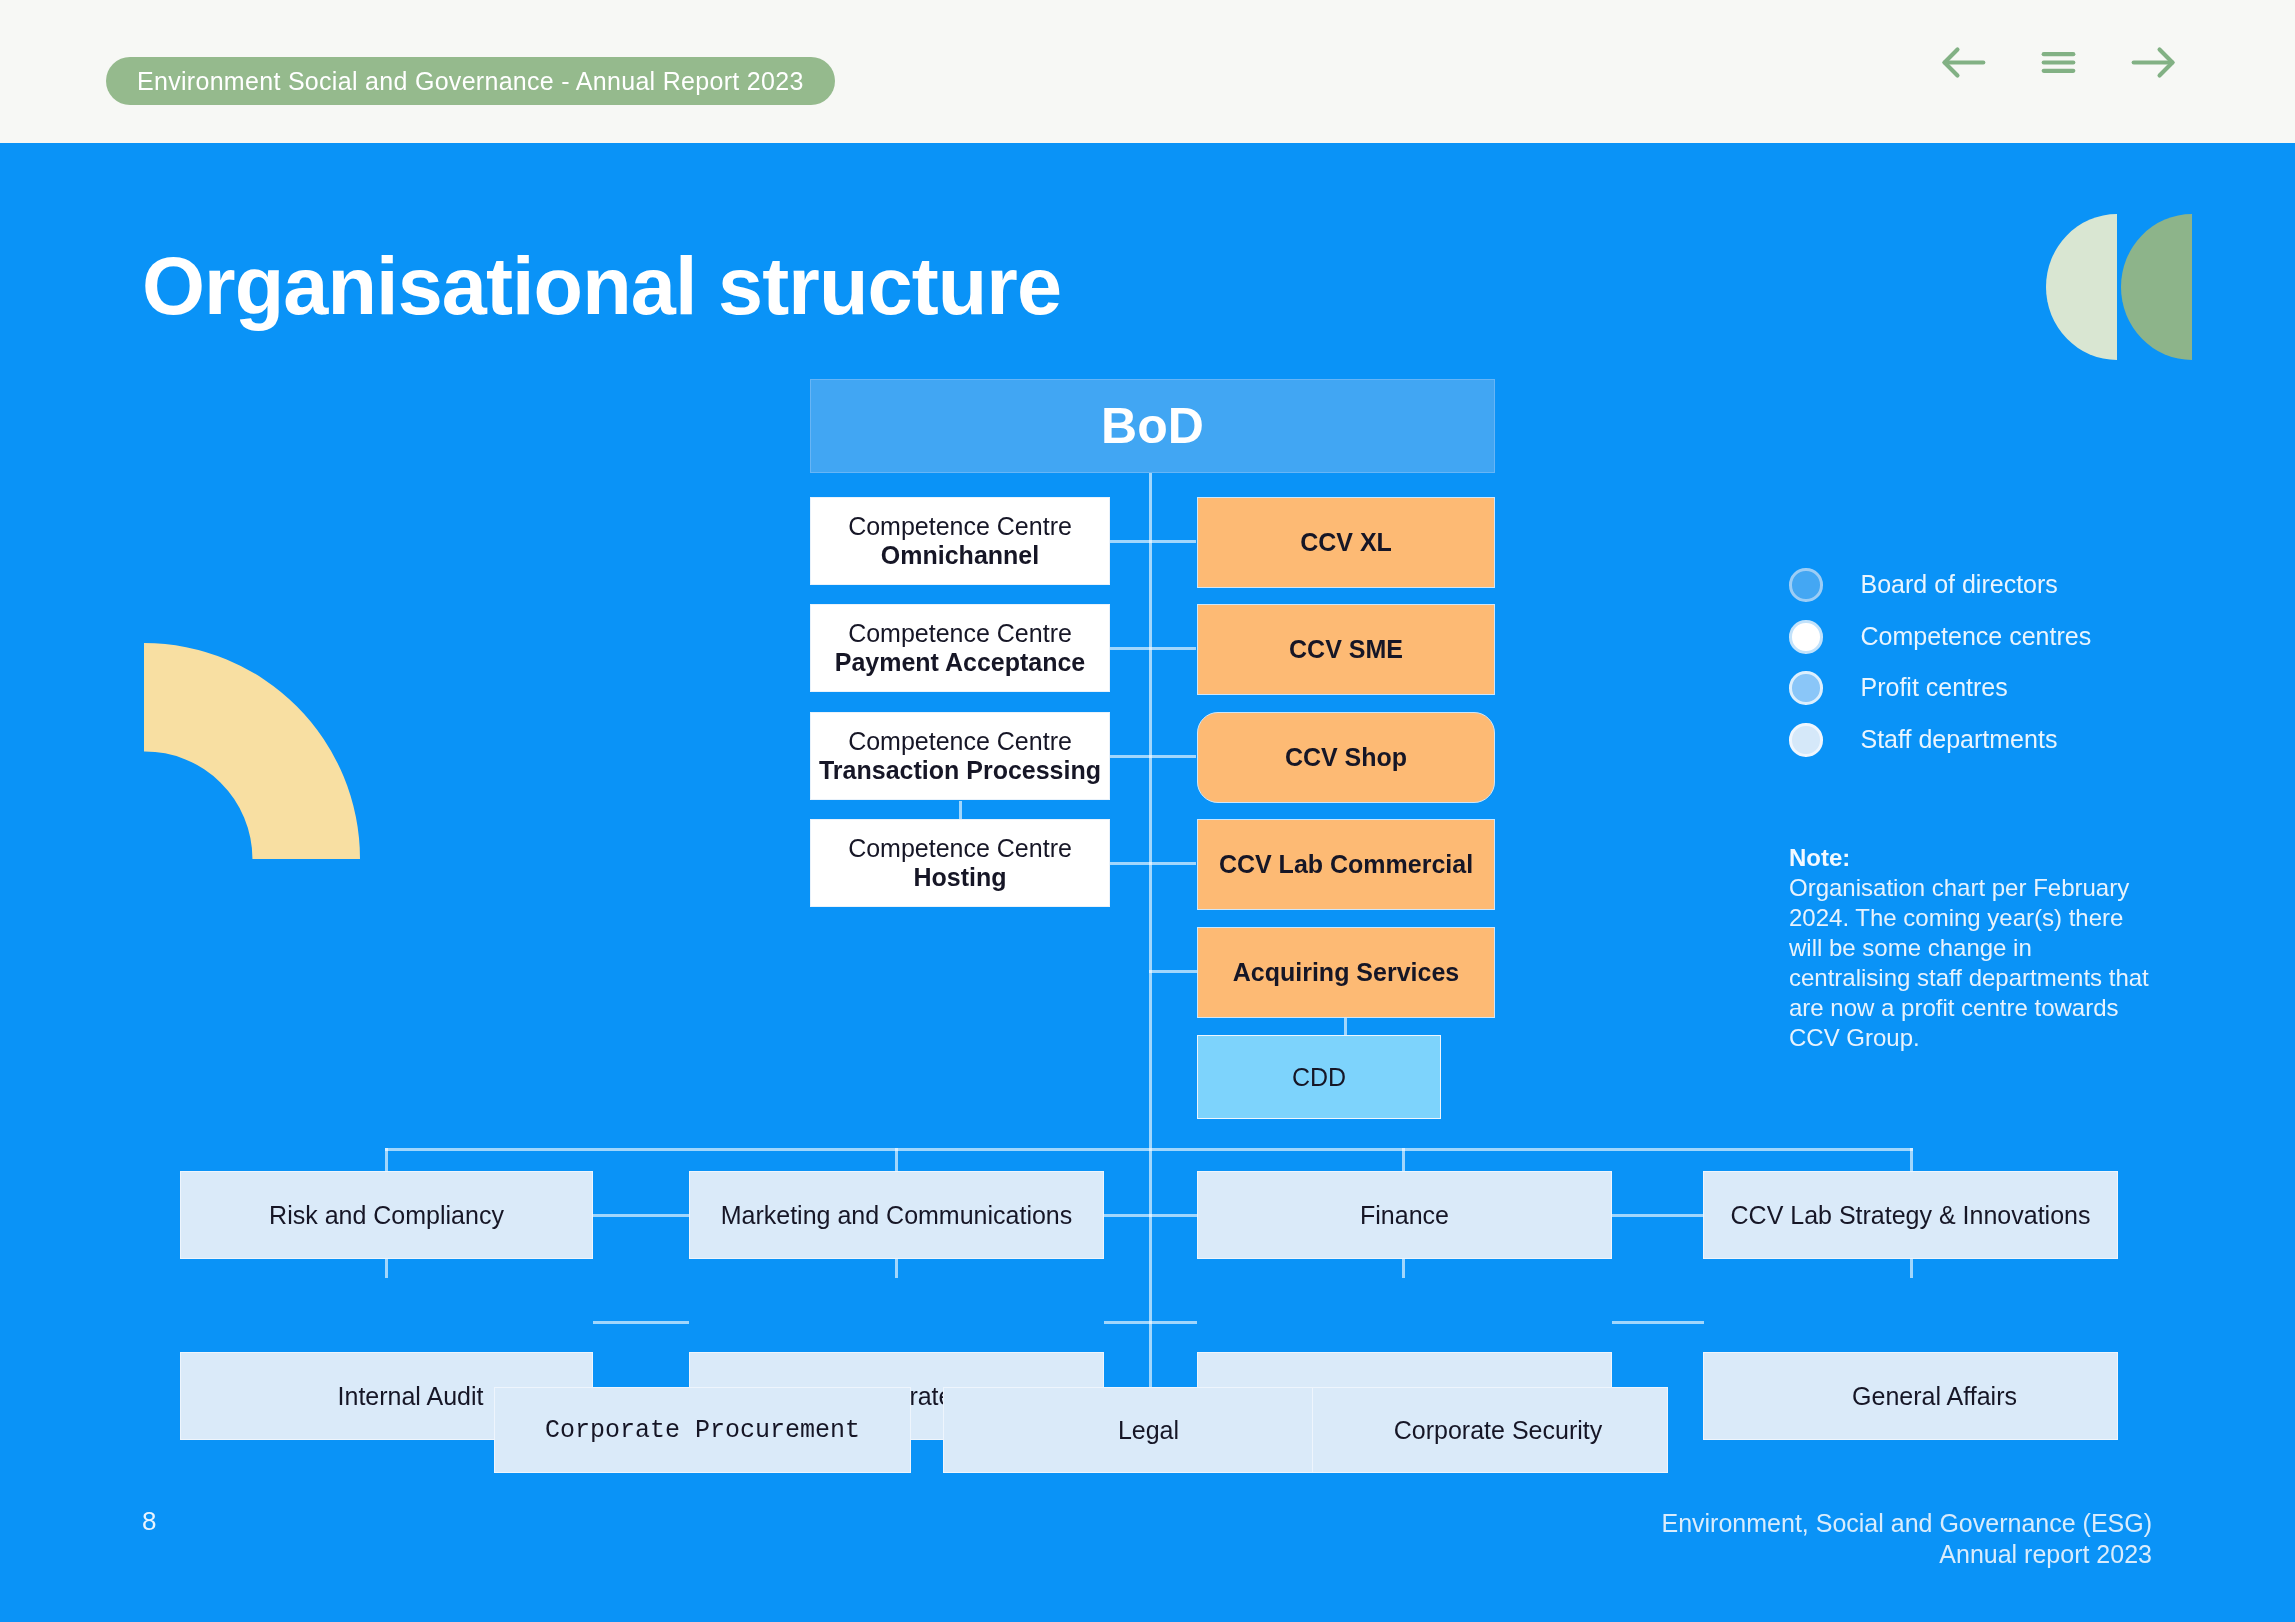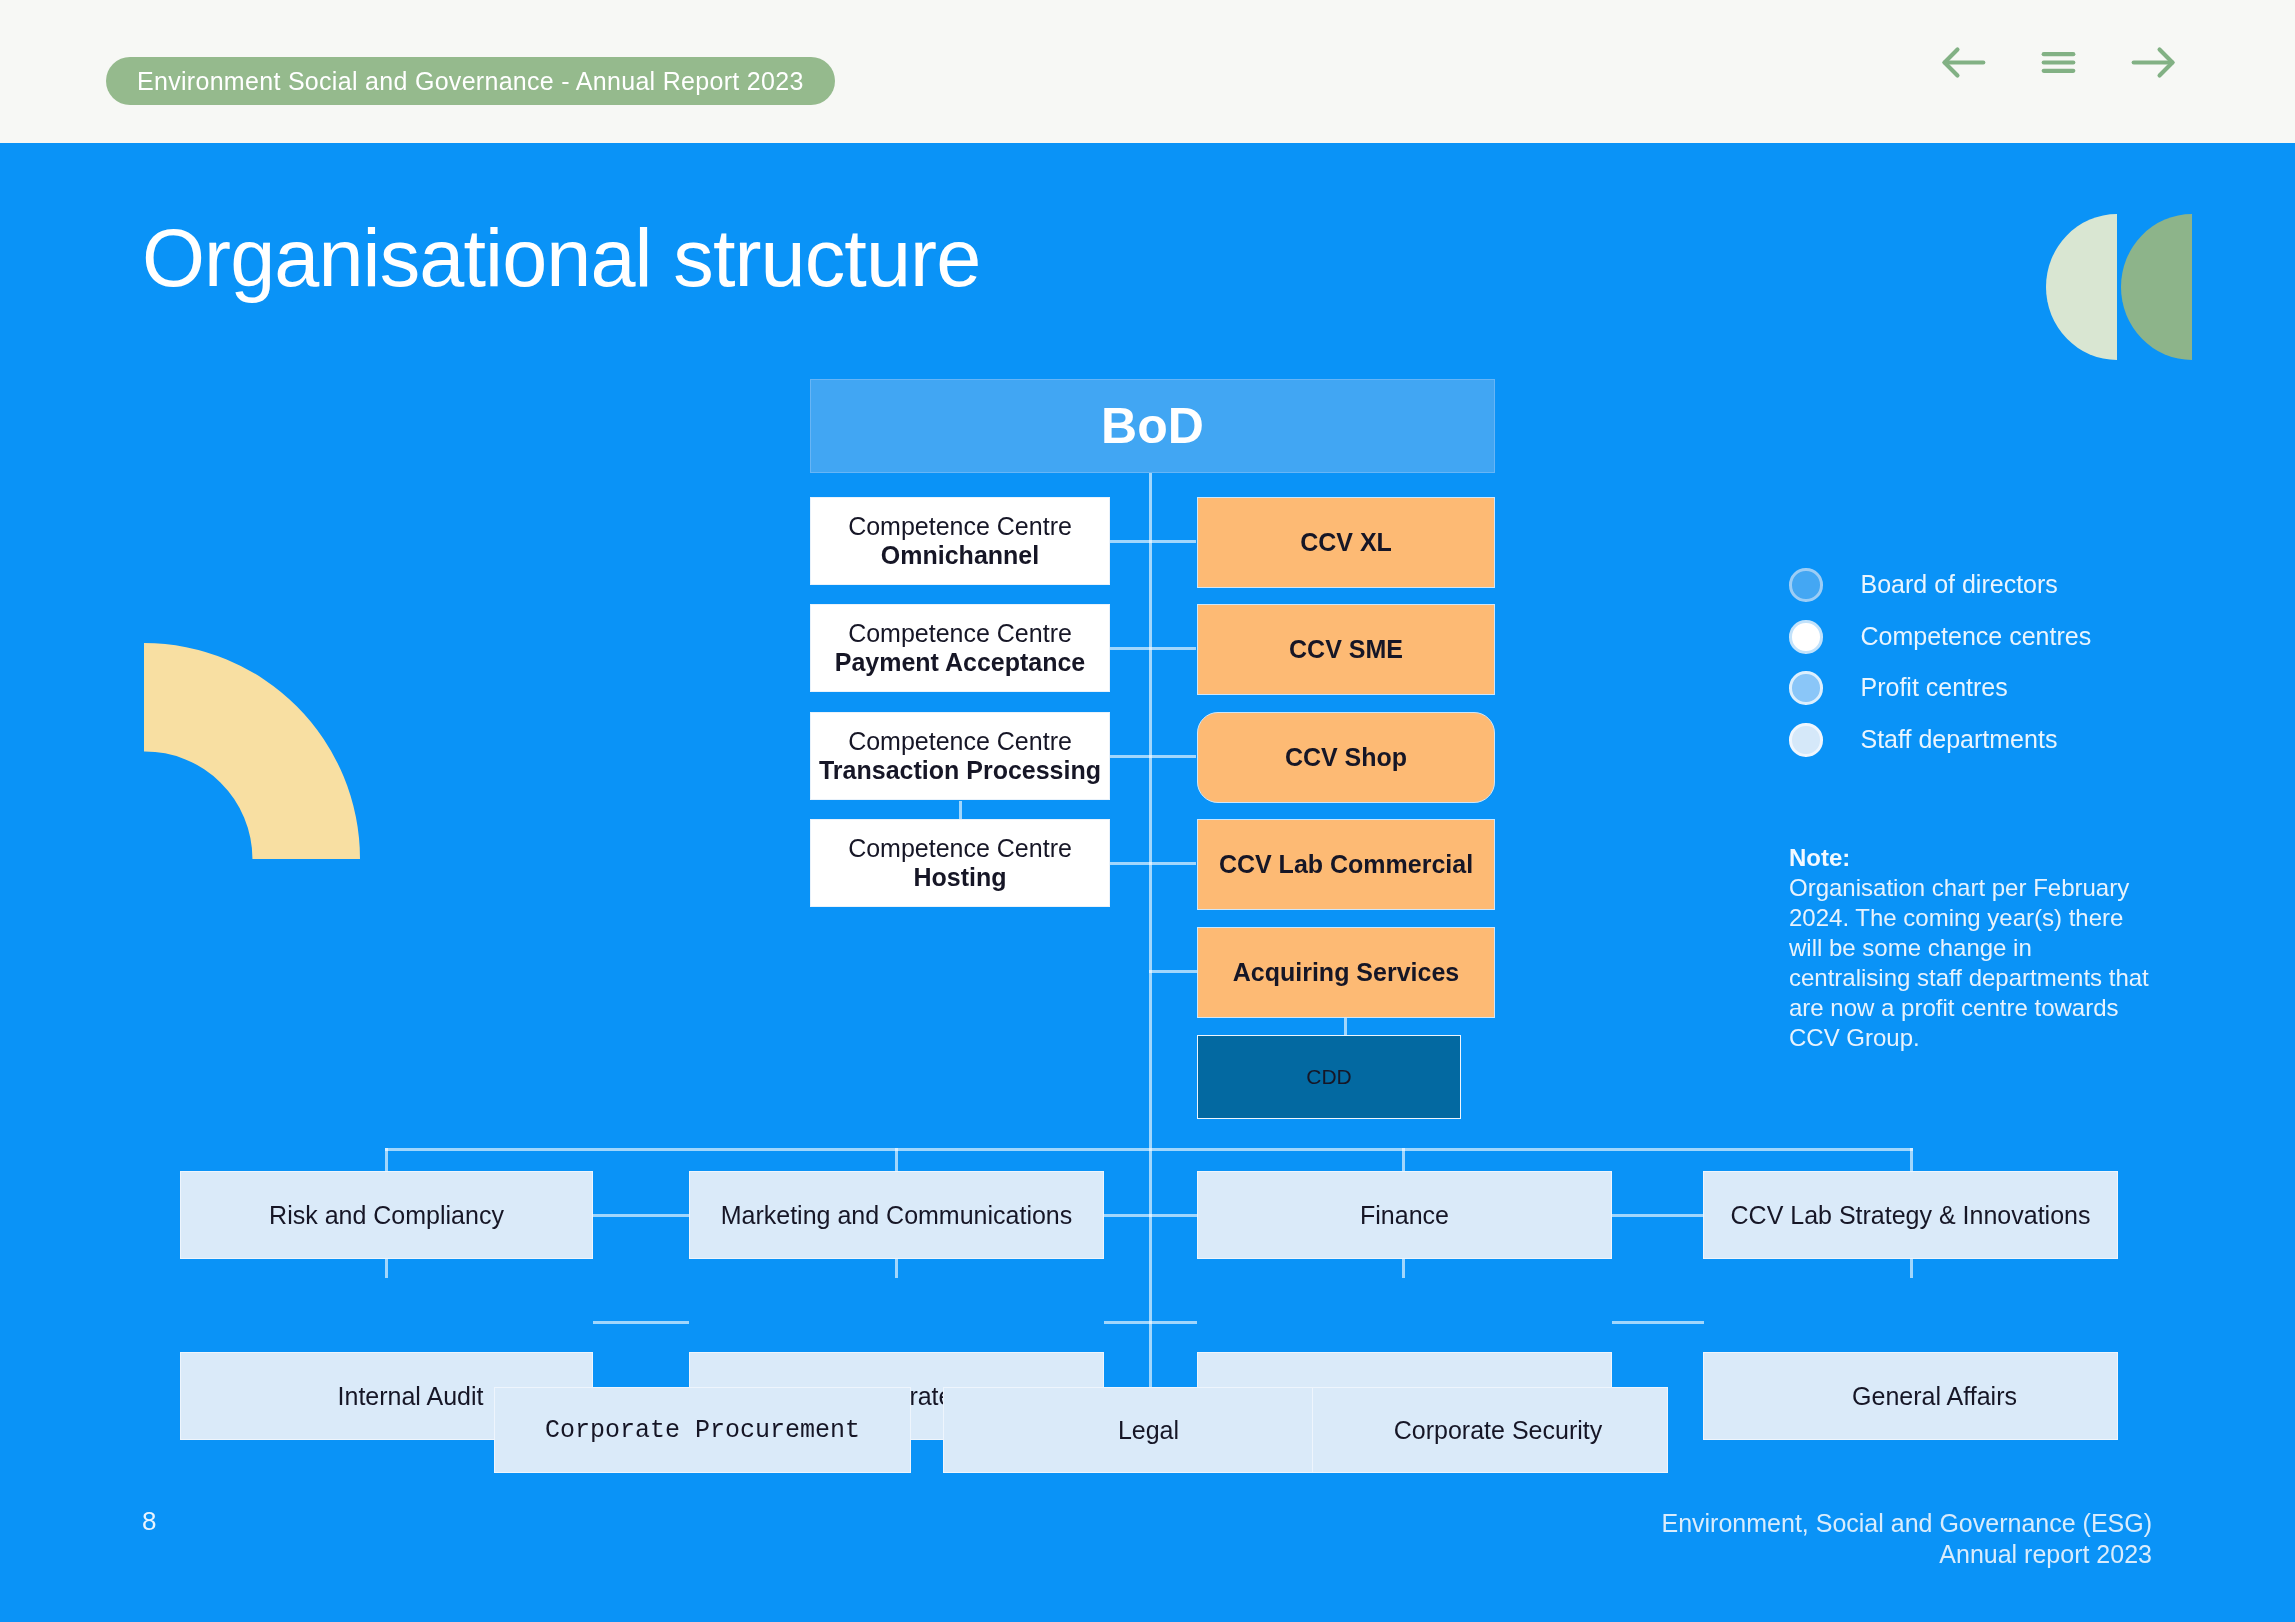--- a/index.html
+++ b/index.html
@@ -19,43 +19,43 @@
   .nav-icons svg{display:block;cursor:pointer;}
   
   .half-disc{position:absolute;width:71px;height:146px;}
   .half-disc.d1{left:2046px;top:214px;background:#d9e6d2;
     border-radius:71px 0 0 71px / 73px 0 0 73px;}
   .half-disc.d2{left:2121px;top:214px;background:#8db48a;
     border-radius:71px 0 0 71px / 73px 0 0 73px;}
   .quarter-ring{position:absolute;left:144px;top:643px;}
   
   .page-title{
-    position:absolute;left:142px;top:212px;color:#ffffff;
-    font-size:81px;font-weight:400;letter-spacing:-0.9px;white-space:nowrap;
+    position:absolute;left:142px;top:240px;color:#ffffff;
+    font-size:81px;font-weight:700;letter-spacing:-0.9px;white-space:nowrap;
   }
   .page-number{position:absolute;left:142px;top:1506px;color:#e9f4fe;font-size:26px;}
   .footer-right{
     position:absolute;right:144px;top:1508px;text-align:right;
     color:#d9ecfc;font-size:25px;line-height:31px;
   }
   
   .box{position:absolute;box-sizing:border-box;display:flex;flex-direction:column;
        align-items:center;justify-content:center;text-align:center;color:#161626;}
   .bod{
     left:810px;top:379px;width:685px;height:94px;
     background:#41a6f3;border:1.8px solid #67b5f6;
     color:#ffffff;font-size:50px;font-weight:700;
   }
   .comp{left:810px;width:300px;height:88px;background:#ffffff;border:1.8px solid #e9f2fb;
         font-size:25px;line-height:29px;}
   .comp .bold{font-weight:700;}
   .profit{left:1197px;width:298px;height:91px;background:#fdba74;border:1.8px solid #cde7fc;
         font-size:25px;font-weight:700;}
   .staff{height:88px;background:#daeaf9;border:1.8px solid #eef5fd;font-size:25px;}
-  .cdd{left:1197px;top:1035px;width:264px;height:84px;background:#0369a1;border:1.8px solid #eef5fd;font-size:21px;}
+  .cdd{left:1197px;top:1035px;width:244px;height:84px;background:#7dd3fc;border:1.8px solid #eef5fd;font-size:25px;}
   .r1{top:1171px;} .r2{top:1352px;padding-left:48px;} .r3{top:1387px;height:86px;}
   .c1{left:180px;width:413px;} .c2{left:689px;width:415px;}
   .c3{left:1197px;width:415px;} .c4{left:1703px;width:415px;}
   .p1{left:494px;width:417px;font-family:Liberation Mono, monospace;} .p2{left:943px;width:411px;} .p3{left:1312px;width:356px;padding-left:16px;}
   
   .ln{position:absolute;background:rgba(255,255,255,0.62);}
   .h{height:2.8px;} .v{width:2.8px;}
   
   .legend-row{position:absolute;left:1789px;display:flex;align-items:center;gap:38px;}
   .legend-dot{width:27.5px;height:27.5px;border-radius:50%;border-style:solid;border-width:3.7px;}

